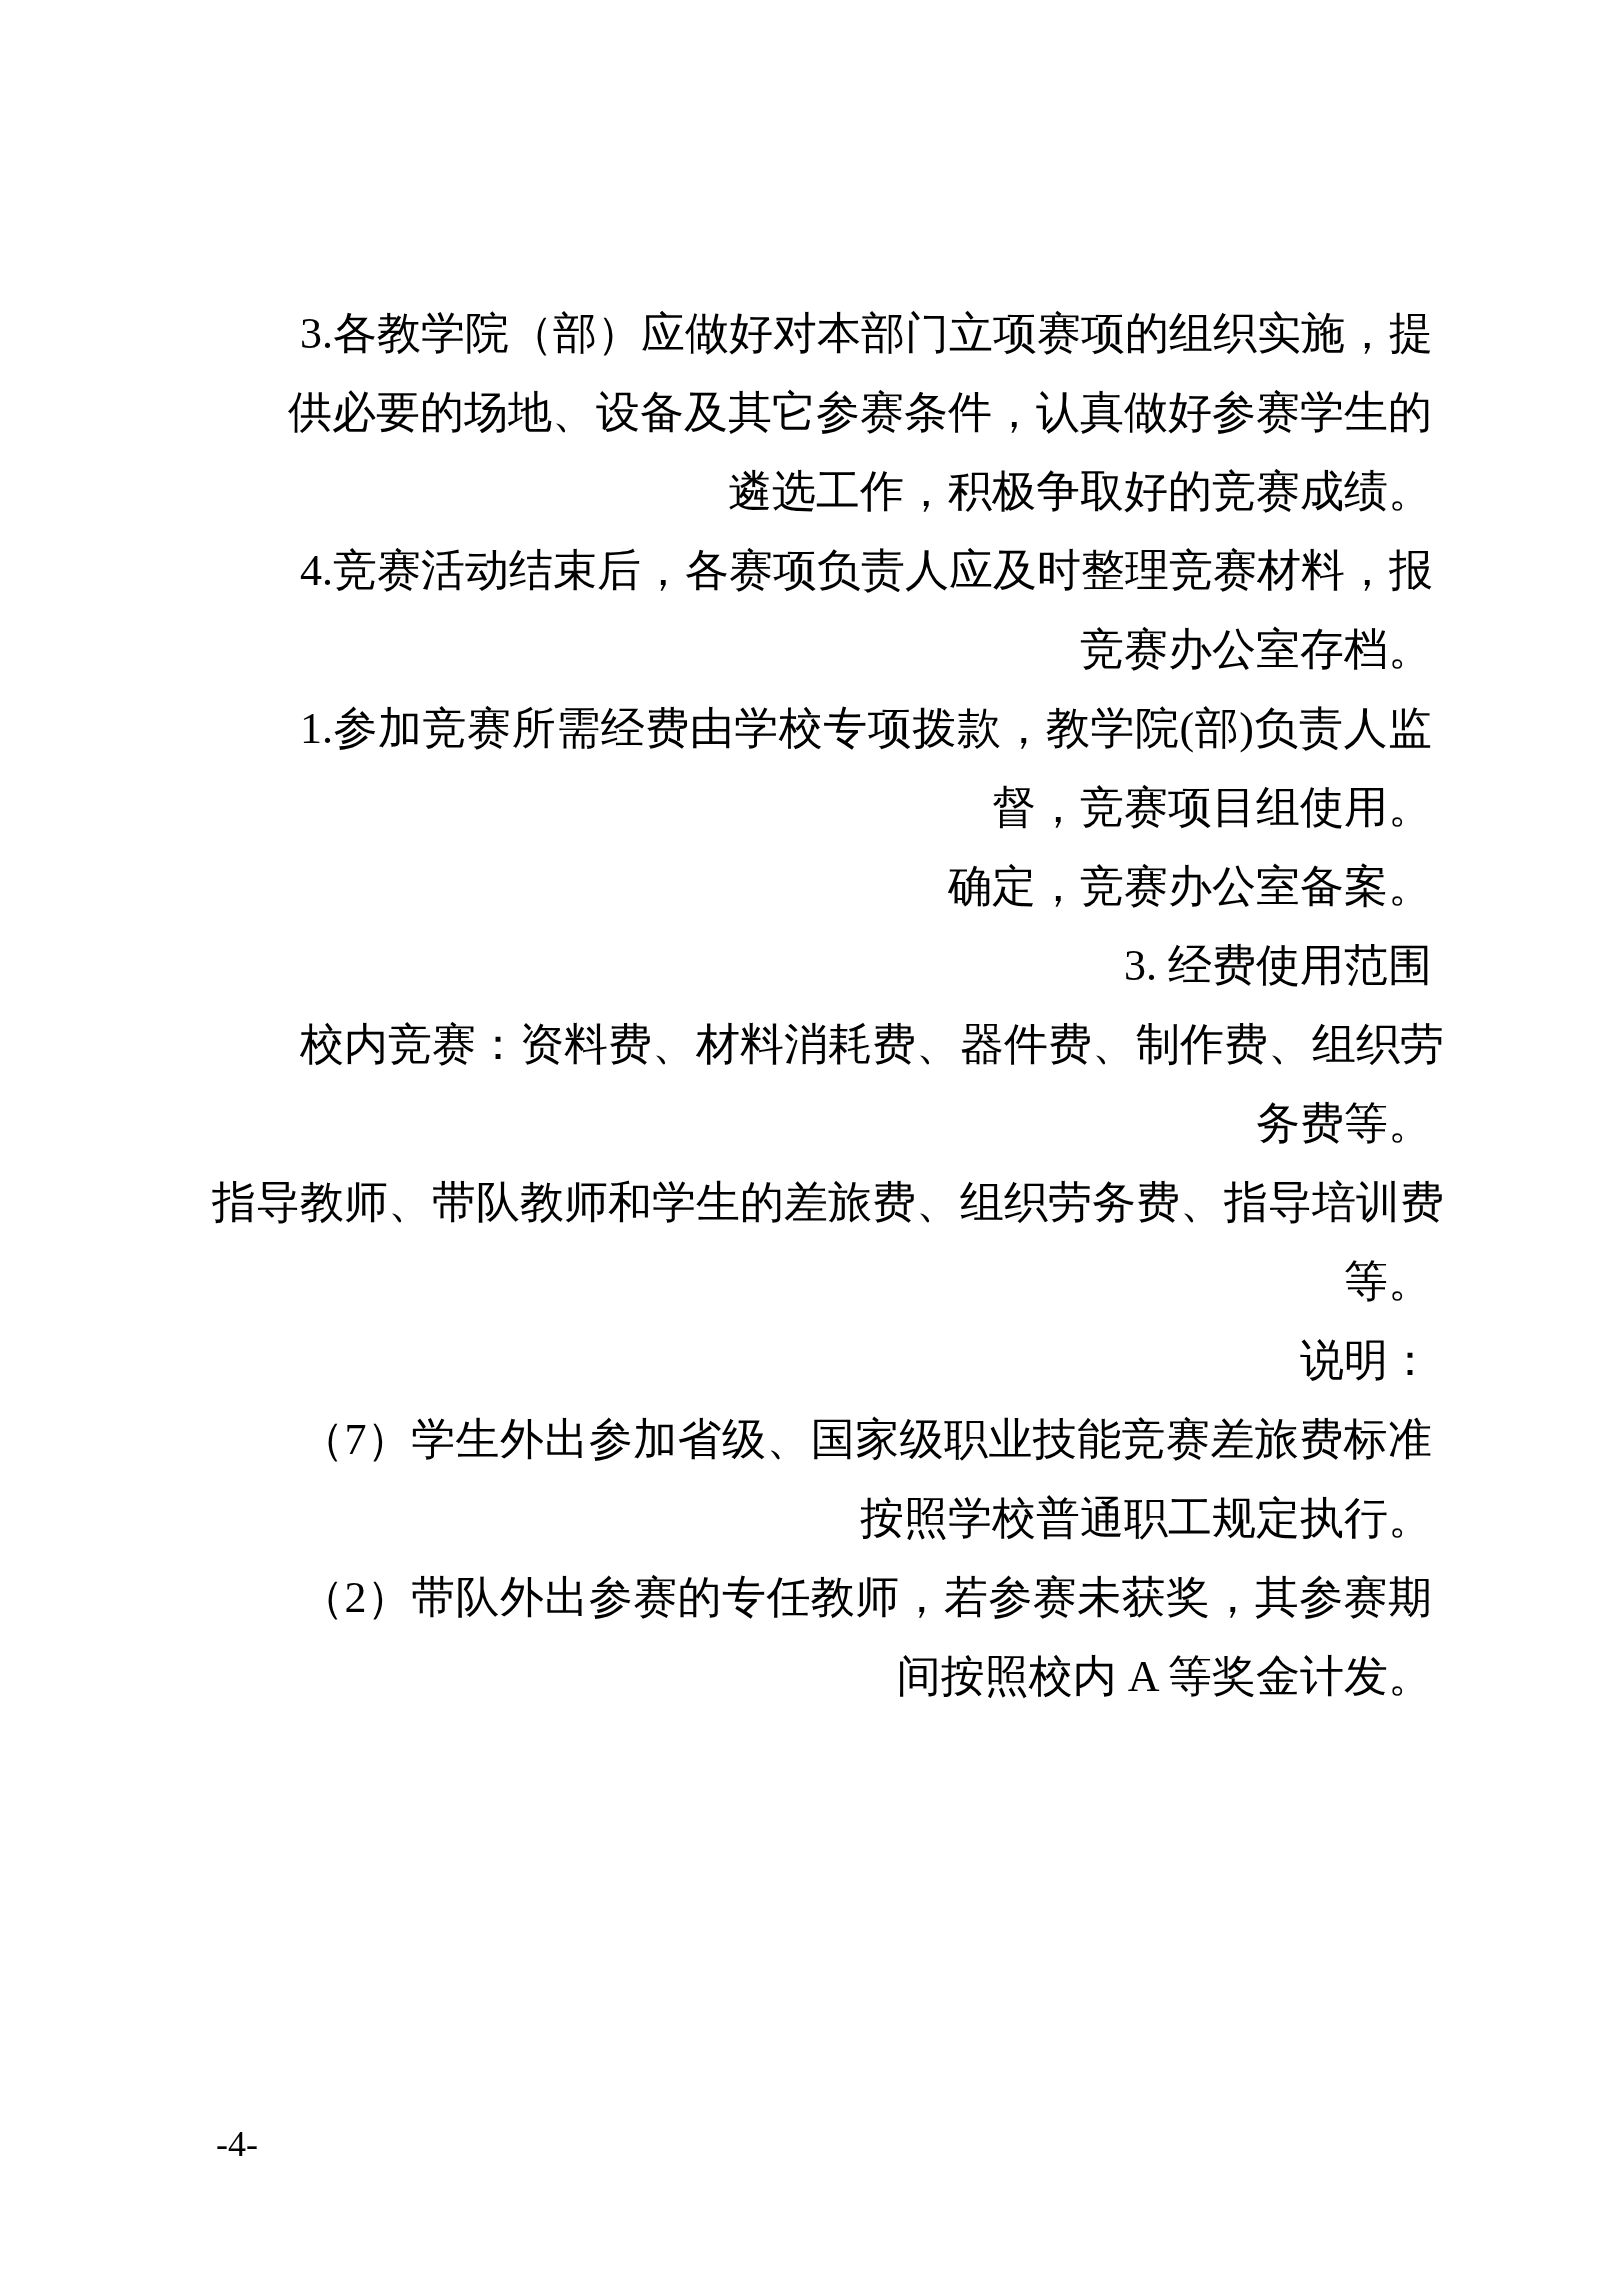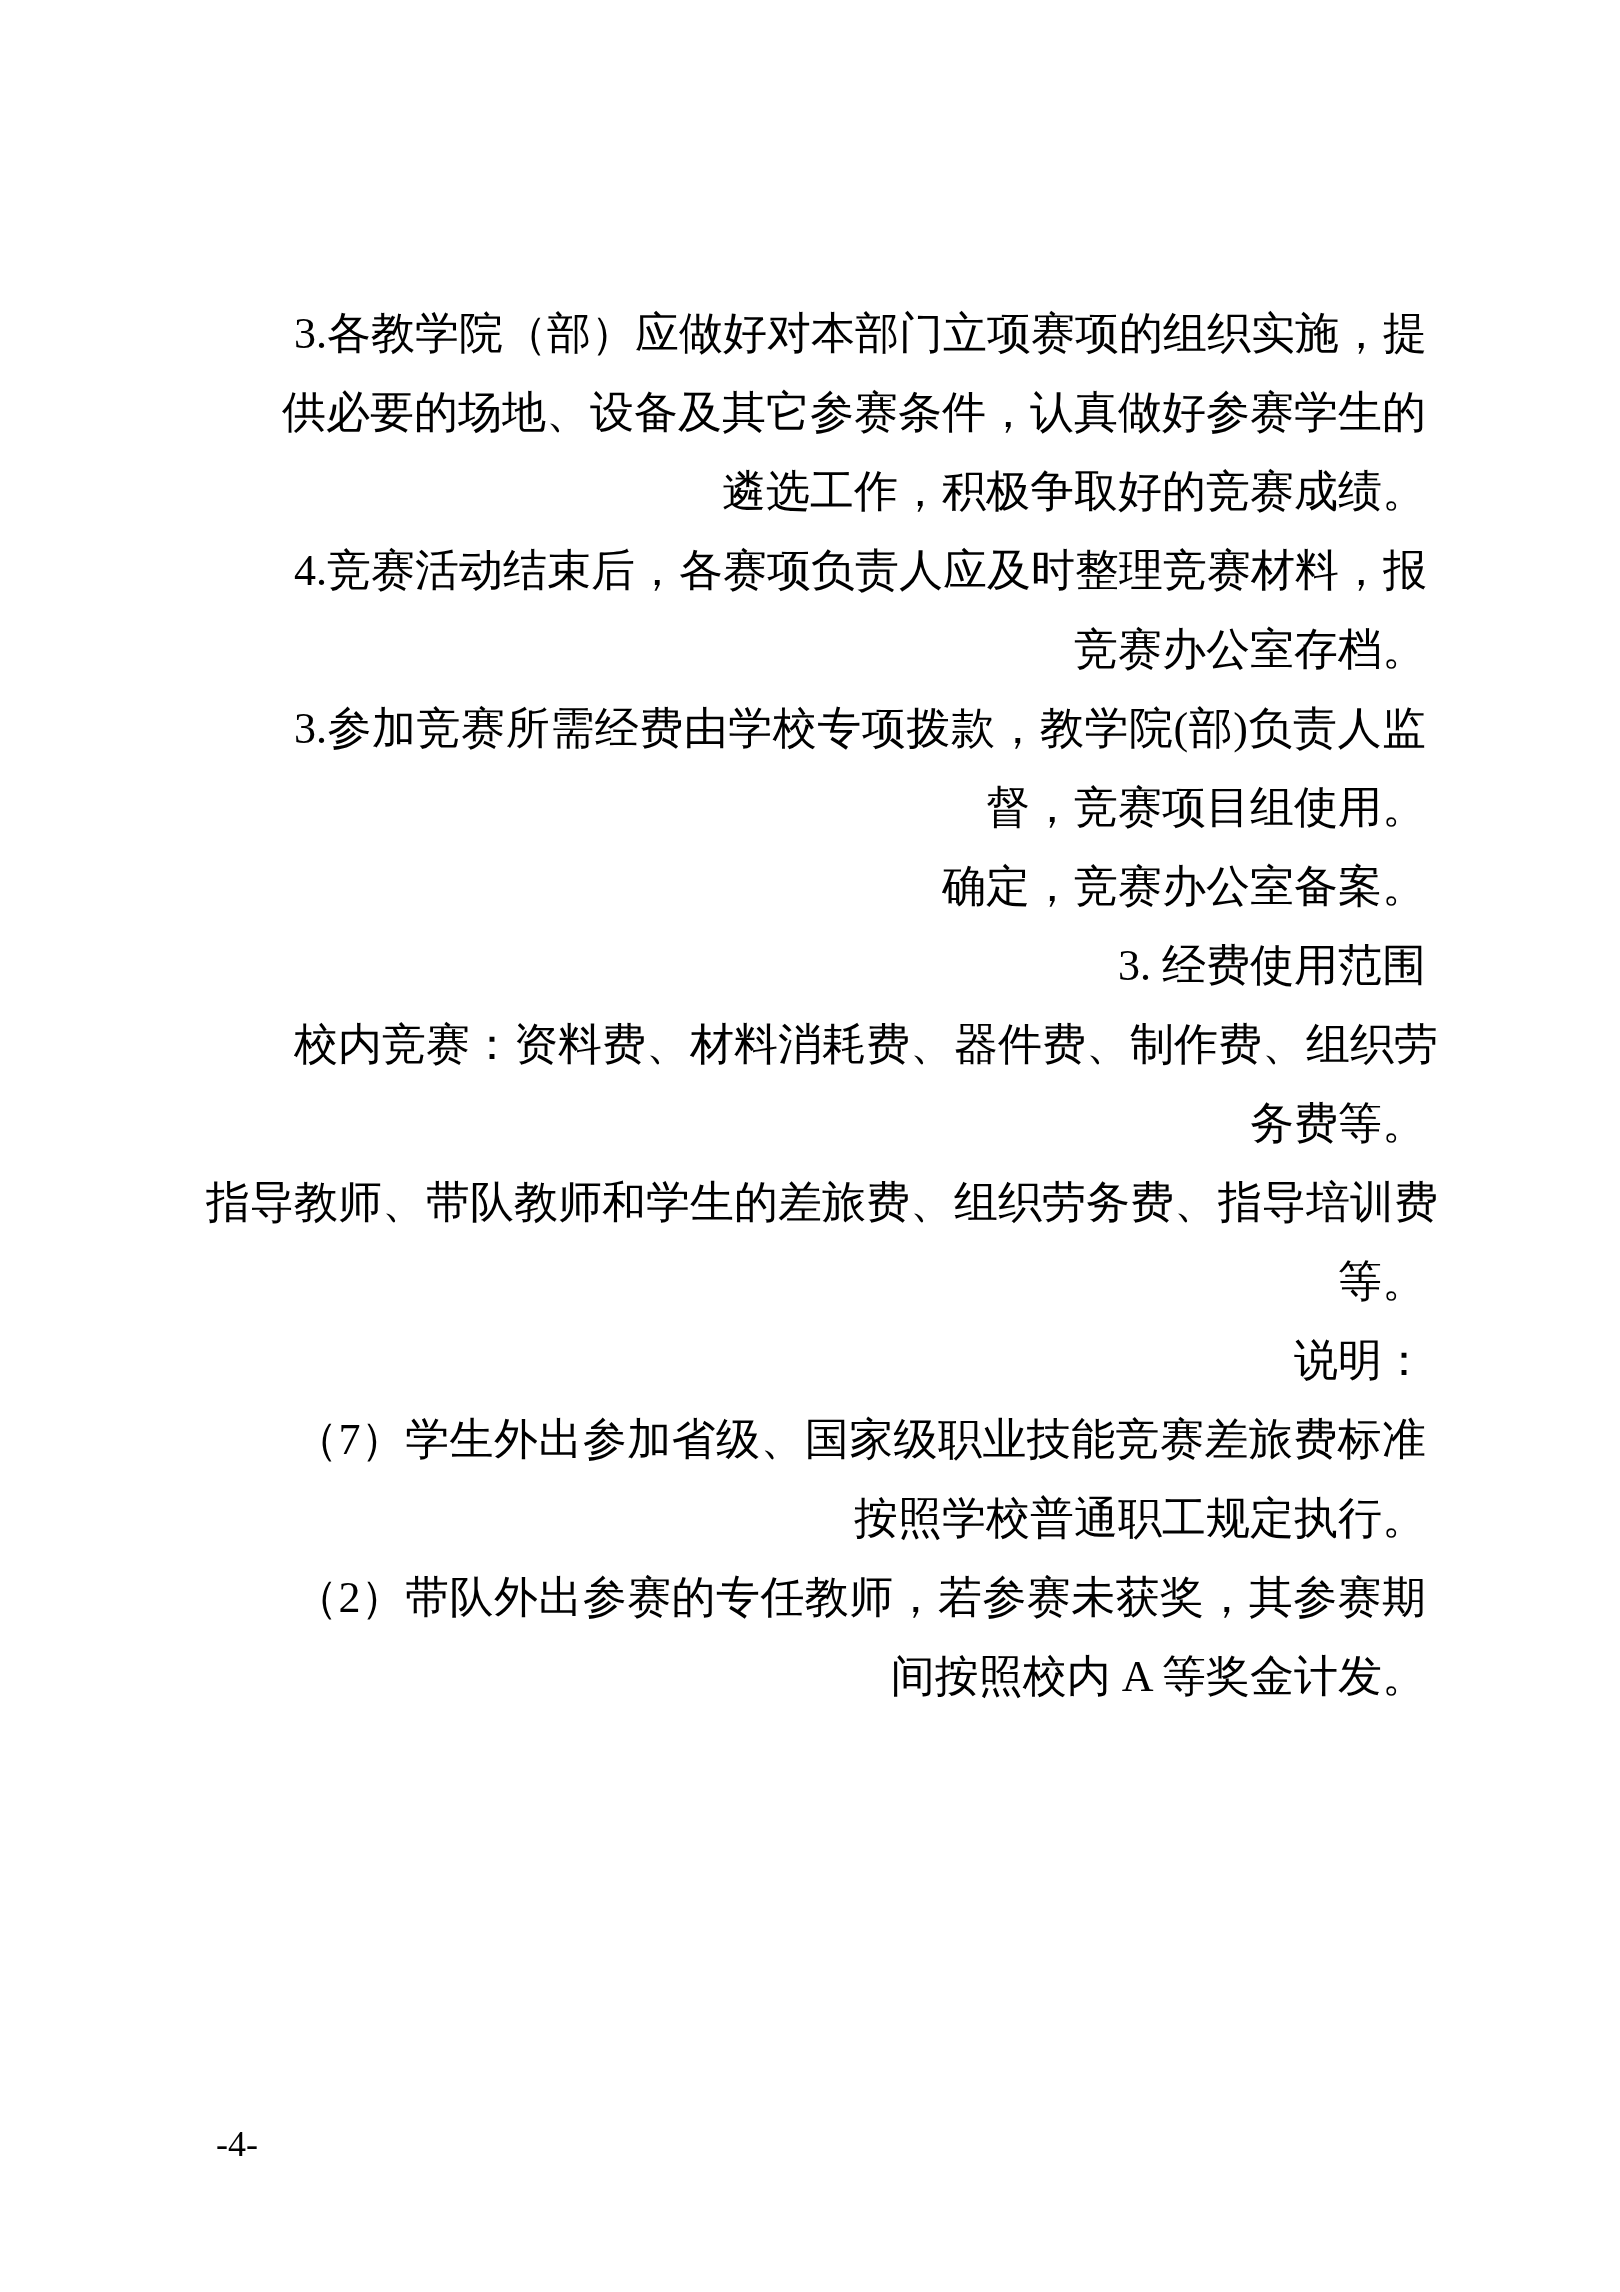--- a/index.html
+++ b/index.html
@@ -11,21 +11,21 @@
     position: relative;
     width: 1620px;
     height: 2293px;
     background: #ffffff;
     color: #000000;
     overflow: hidden;
     font-family: "Liberation Serif", "DejaVu Serif", serif;
   }
   .textblock {
     position: absolute;
-    left: 206px;
+    left: 212px;
     top: 294px;
     width: 1220px;
     font-size: 44px;
     line-height: 79px;
     color: #000000;
   }
   .ln {
     white-space: nowrap;
     text-align: right;
   }
@@ -54,21 +54,21 @@
 </head>
 <body>
 
 <div class="page">
   <div class="textblock">
     <div class="ln ind just">3.各教学院（部）应做好对本部门立项赛项的组织实施，提</div>
     <div class="ln">供必要的场地、设备及其它参赛条件，认真做好参赛学生的</div>
     <div class="ln">遴选工作，积极争取好的竞赛成绩。</div>
     <div class="ln ind just">4.竞赛活动结束后，各赛项负责人应及时整理竞赛材料，报</div>
     <div class="ln">竞赛办公室存档。</div>
-    <div class="ln ind just">3.参加竞赛所需经费由学校专项拨款，教学院(部)负责人监</div>
+    <div class="ln ind just">1.参加竞赛所需经费由学校专项拨款，教学院(部)负责人监</div>
     <div class="ln">督，竞赛项目组使用。</div>
     <div class="ln">确定，竞赛办公室备案。</div>
     <div class="ln ind">3. 经费使用范围</div>
     <div class="ln ind just">校内竞赛：资料费、材料消耗费、器件费、制作费、组织劳</div>
     <div class="ln">务费等。</div>
     <div class="ln just">指导教师、带队教师和学生的差旅费、组织劳务费、指导培训费</div>
     <div class="ln">等。</div>
     <div class="ln ind">说明：</div>
     <div class="ln ind just">（7）学生外出参加省级、国家级职业技能竞赛差旅费标准</div>
     <div class="ln">按照学校普通职工规定执行。</div>

